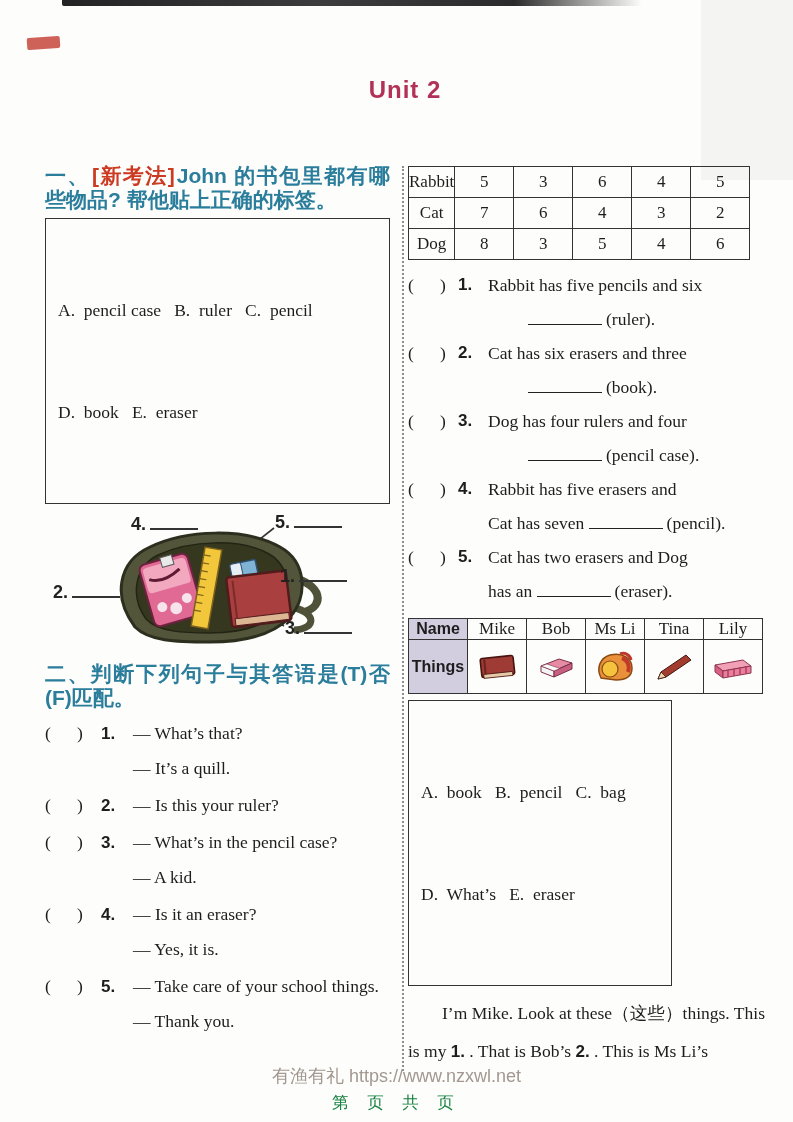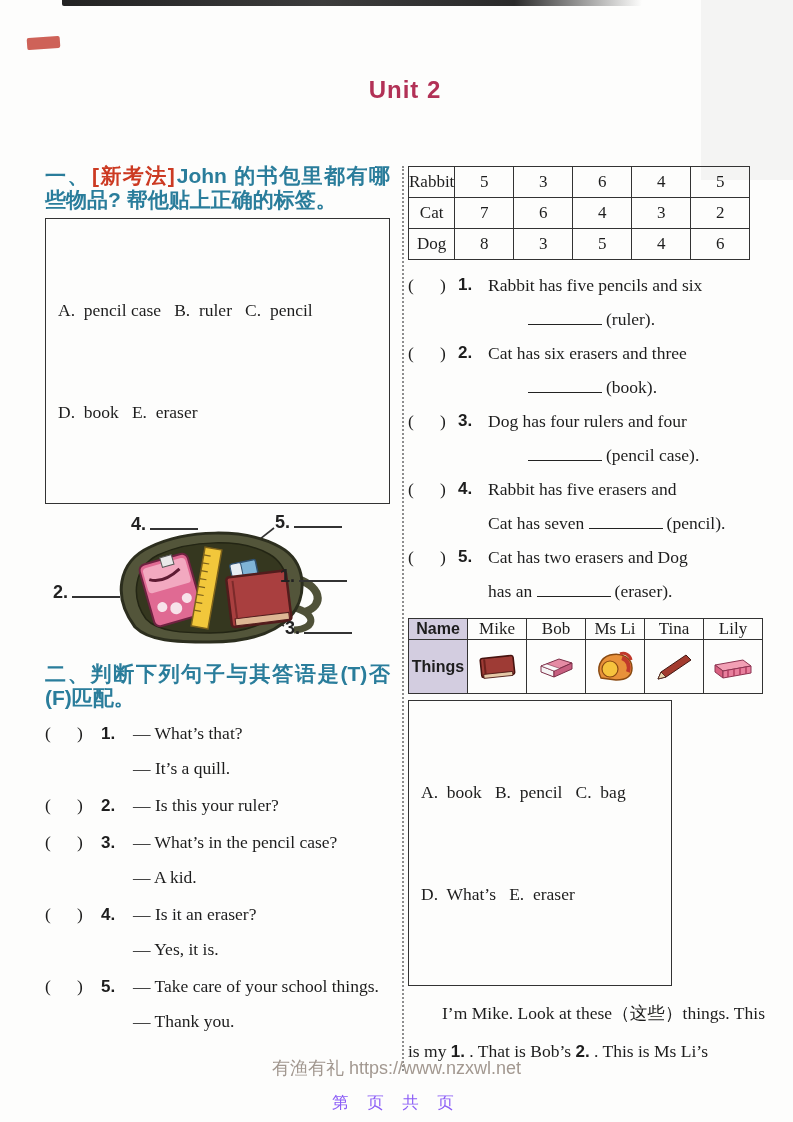--- a/index.html
+++ b/index.html
@@ -73,21 +73,21 @@
     font-family:"Liberation Sans","DejaVu Sans",sans-serif; font-size:16px; }
   .name-table .row-names td { height:15px; }
   .name-table .row-things td { height:54px; }
 
   .para { font-size:17.5px; line-height:38px; text-align:justify; margin-top:8px; }
   .para .first-indent { display:inline-block; width:34px; }
 
   .footer { position:absolute; bottom:8px; left:0; width:100%; text-align:center;
     font-family:"Liberation Sans","DejaVu Sans",sans-serif; }
   .footer .site { font-size:18px; color:#a29890; }
-  .footer .pagenum { font-size:16.5px; color:#8b5cf6; letter-spacing:7px; margin-top:12px; }
+  .footer .pagenum { font-size:16.5px; color:#15803d; letter-spacing:7px; margin-top:4px; }
 
   .icon-svg { display:block; margin:0 auto; }
 </style>
 </head>
 <body>
 
 <div class="page">
   <div class="scan-strip"></div>
   <div class="scan-red"></div>
   <div class="corner-shade"></div>

